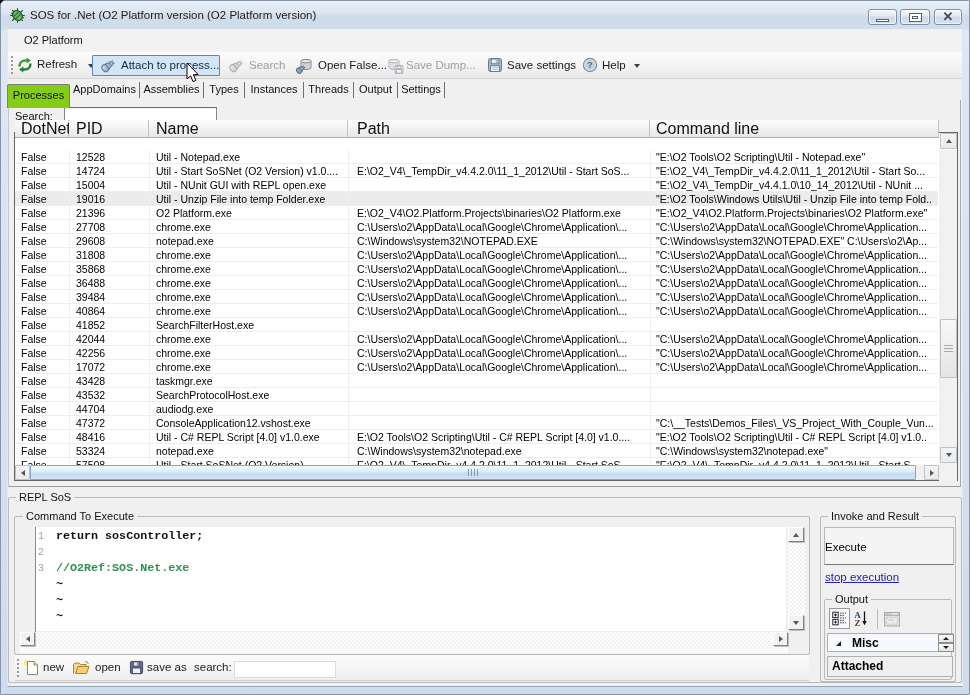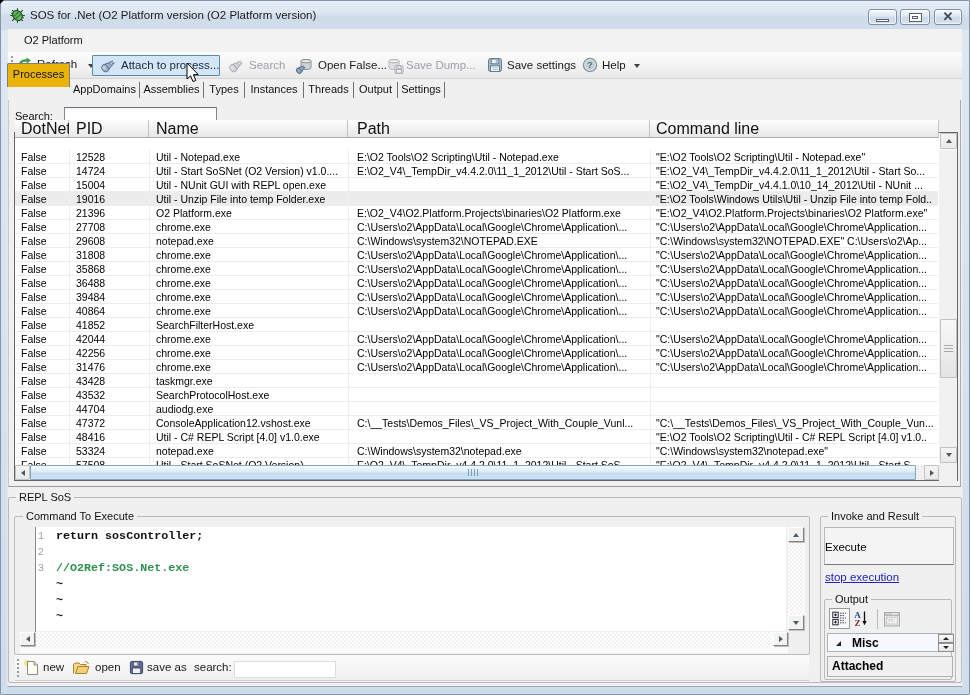--- a/index.html
+++ b/index.html
@@ -10,21 +10,21 @@
 .capbtn{top:9px;height:16px;border:1px solid #7f8fa5;border-radius:3px;background:linear-gradient(#f6f9fc,#dee7f0 45%,#ccd8e6 50%,#d9e3ee);box-shadow:inset 0 0 0 1px rgba(255,255,255,.6)}
 #client{left:7px;top:29px;width:956px;height:658px;background:#f0f0f0;border:1px solid #e2e8ef;border-bottom-color:#97a5b8;border-top:none}
 #menubar{left:8px;top:30px;width:954px;height:22px;background:#f2f2f2}
 #toolbar{left:8px;top:52px;width:954px;height:27px;background:linear-gradient(#fcfcfc,#f2f2f2 60%,#e8e8e8);border-bottom:1px solid #d4d4d4}
 .grip{width:3px;background-image:radial-gradient(circle at 1px 1px,#9a9a9a 35%,transparent 40%);background-size:3px 4px}
 .tbtxt{font-size:11.5px;color:#1a1a1a;white-space:nowrap}
 .dis{color:#9b9fa5}
 .darr{width:0;height:0;border-left:3.5px solid transparent;border-right:3.5px solid transparent;border-top:4px solid #404040}
 #attachbtn{left:92px;top:55px;width:128px;height:21px;border:1px solid #5e88ae;background:#d3e6f8;border-radius:1px}
 .tab{top:82px;height:16px;background:transparent;border-right:1px solid #707070;font-size:11px;color:#111;text-align:center;line-height:15px}
-#tab0{left:7px;top:63px;height:24px;background:#eab308;z-index:5;border:1px solid #7d7d7d;border-bottom:none;border-radius:2px 2px 0 0;line-height:21px}
+#tab0{left:7px;top:84px;height:24px;background:#84cc16;z-index:5;border:1px solid #7d7d7d;border-bottom:none;border-radius:2px 2px 0 0;line-height:21px}
 #page{left:8px;top:100px;width:953px;height:387px;background:#f0f0f0;border-left:1px solid #c8c8c8;border-right:1px solid #a9a9a9;border-bottom:1px solid #9a9a9a}
 .sunken{background:#fff;border:1px solid #828790;border-top-color:#6d7078;box-shadow:inset 0 1px 1px rgba(0,0,0,.06)}
 #grid{left:14px;top:132px;width:944px;height:349px;background:#fff;border:1px solid #666}
 .hcell{top:120px;height:18px;background:linear-gradient(#fdfdfd,#f1f1f1 55%,#e7e7e7);border-right:1px solid #c3c3c3;border-bottom:1px solid #ababab;font-size:16px;color:#111;line-height:17px}
 .row{position:absolute;left:15px;width:923px;height:14px;border-bottom:1px solid #ededed;background:#fff;overflow:hidden}
 .row.hl{background:#ececec}
 .c{position:absolute;top:0;height:14px;line-height:15px;font-size:10.5px;color:#000;white-space:nowrap;overflow:hidden}
 .vg{position:absolute;top:150px;height:315px;width:1px;background:#efefef}
 .sbtn{background:linear-gradient(#f4f4f4,#eaeaea);border:1px solid #bdc3c7;border-radius:1px}
 .tri-u{width:0;height:0;border-left:3.5px solid transparent;border-right:3.5px solid transparent;border-bottom:4.5px solid #4d5a66}
@@ -166,21 +166,20 @@
 <div id="grid" class="a"></div>
 <div class="hcell a" style="left:15px;width:54px;padding-left:6px">DotNet?</div>
 <div class="hcell a" style="left:69px;width:80px;padding-left:7px">PID</div>
 <div class="hcell a" style="left:149px;width:199px;padding-left:7px">Name</div>
 <div class="hcell a" style="left:348px;width:302px;padding-left:9px">Path</div>
 <div class="hcell a" style="left:650px;width:289px;padding-left:6px">Command line</div>
 <div class="row" style="top:150px">
     <span class="c" style="left:6px;width:44px">False</span>
     <span class="c" style="left:61px;width:68px">12528</span>
     <span class="c" style="left:141px;width:188px">Util - Notepad.exe</span>
-    <span class="c" style="left:342px;width:289px">E:\O2 Tools\O2 Scripting\Util - Notepad.exe</span>
     <span class="c" style="left:641px;width:282px">"E:\O2 Tools\O2 Scripting\Util - Notepad.exe"</span>
   </div>
 <div class="row" style="top:164px">
     <span class="c" style="left:6px;width:44px">False</span>
     <span class="c" style="left:61px;width:68px">14724</span>
     <span class="c" style="left:141px;width:188px">Util - Start SoSNet (O2 Version) v1.0....</span>
     <span class="c" style="left:342px;width:289px">E:\O2_V4\_TempDir_v4.4.2.0\11_1_2012\Util - Start SoS...</span>
     <span class="c" style="left:641px;width:282px">"E:\O2_V4\_TempDir_v4.4.2.0\11_1_2012\Util - Start So...</span>
   </div>
 <div class="row" style="top:178px">
@@ -267,21 +266,21 @@
   </div>
 <div class="row" style="top:346px">
     <span class="c" style="left:6px;width:44px">False</span>
     <span class="c" style="left:61px;width:68px">42256</span>
     <span class="c" style="left:141px;width:188px">chrome.exe</span>
     <span class="c" style="left:342px;width:289px">C:\Users\o2\AppData\Local\Google\Chrome\Application\...</span>
     <span class="c" style="left:641px;width:282px">"C:\Users\o2\AppData\Local\Google\Chrome\Application...</span>
   </div>
 <div class="row" style="top:360px">
     <span class="c" style="left:6px;width:44px">False</span>
-    <span class="c" style="left:61px;width:68px">31476</span>
+    <span class="c" style="left:61px;width:68px">17072</span>
     <span class="c" style="left:141px;width:188px">chrome.exe</span>
     <span class="c" style="left:342px;width:289px">C:\Users\o2\AppData\Local\Google\Chrome\Application\...</span>
     <span class="c" style="left:641px;width:282px">"C:\Users\o2\AppData\Local\Google\Chrome\Application...</span>
   </div>
 <div class="row" style="top:374px">
     <span class="c" style="left:6px;width:44px">False</span>
     <span class="c" style="left:61px;width:68px">43428</span>
     <span class="c" style="left:141px;width:188px">taskmgr.exe</span>
     <span class="c" style="left:342px;width:289px"></span>
     <span class="c" style="left:641px;width:282px"></span>
@@ -297,27 +296,27 @@
     <span class="c" style="left:6px;width:44px">False</span>
     <span class="c" style="left:61px;width:68px">44704</span>
     <span class="c" style="left:141px;width:188px">audiodg.exe</span>
     <span class="c" style="left:342px;width:289px"></span>
     <span class="c" style="left:641px;width:282px"></span>
   </div>
 <div class="row" style="top:416px">
     <span class="c" style="left:6px;width:44px">False</span>
     <span class="c" style="left:61px;width:68px">47372</span>
     <span class="c" style="left:141px;width:188px">ConsoleApplication12.vshost.exe</span>
-    <span class="c" style="left:342px;width:289px">C:\__Tests\Demos_Files\_VS_Project_With_Couple_Vunl...</span>
     <span class="c" style="left:641px;width:282px">"C:\__Tests\Demos_Files\_VS_Project_With_Couple_Vun...</span>
   </div>
 <div class="row" style="top:430px">
     <span class="c" style="left:6px;width:44px">False</span>
     <span class="c" style="left:61px;width:68px">48416</span>
     <span class="c" style="left:141px;width:188px">Util - C# REPL Script [4.0] v1.0.exe</span>
+    <span class="c" style="left:342px;width:289px">E:\O2 Tools\O2 Scripting\Util - C# REPL Script [4.0] v1.0....</span>
     <span class="c" style="left:641px;width:282px">"E:\O2 Tools\O2 Scripting\Util - C# REPL Script [4.0] v1.0..</span>
   </div>
 <div class="row" style="top:444px">
     <span class="c" style="left:6px;width:44px">False</span>
     <span class="c" style="left:61px;width:68px">53324</span>
     <span class="c" style="left:141px;width:188px">notepad.exe</span>
     <span class="c" style="left:342px;width:289px">C:\Windows\system32\notepad.exe</span>
     <span class="c" style="left:641px;width:282px">"C:\Windows\system32\notepad.exe"</span>
   </div>
 <div class="row" style="top:458px;height:15px">

